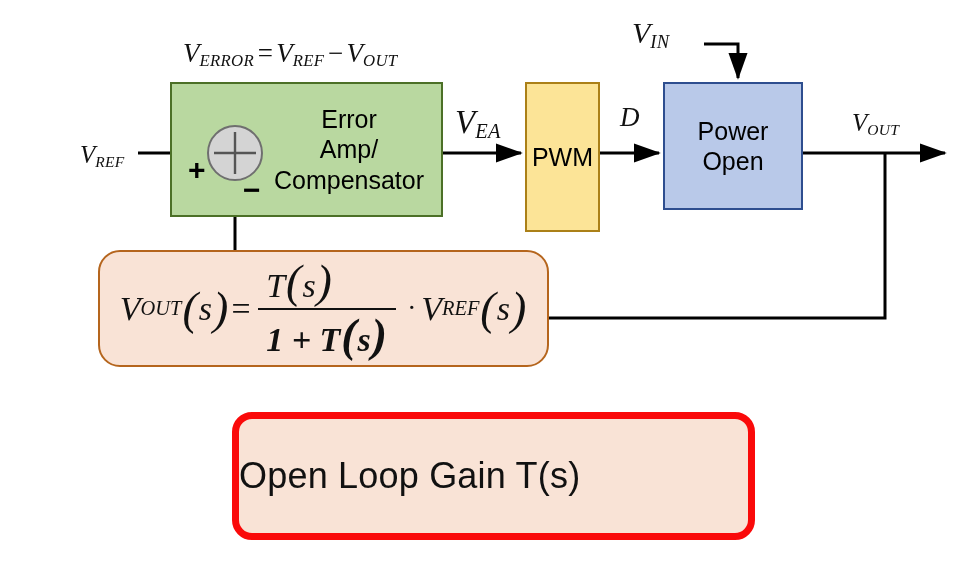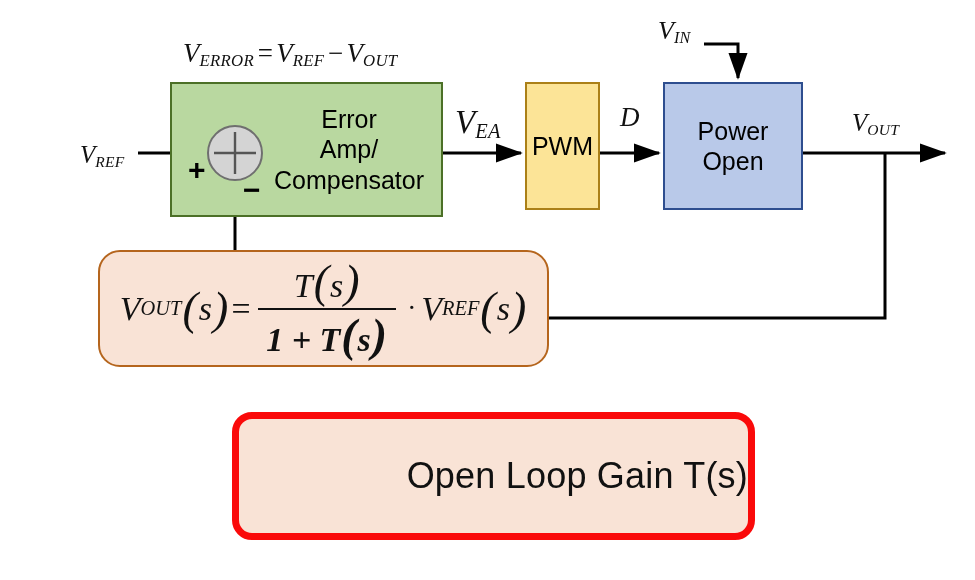--- a/index.html
+++ b/index.html
@@ -20,21 +20,21 @@
 
   #block-error-amp{
     left:170px;top:82px;width:273px;height:135px;
     background:#b9d8a0;border:2px solid #4c7027;
     justify-content:flex-end;padding-right:12px;
     font-size:25px;
   }
   #block-error-amp .block-label{width:160px;}
 
   #block-pwm{
-    left:525px;top:82px;width:75px;height:128px;
+    left:525px;top:82px;width:75px;height:150px;
     background:#fce497;border:2px solid #ab8018;
     font-size:25px;
   }
   #block-power-stage{
     left:663px;top:82px;width:140px;height:128px;
     background:#b9c9e9;border:2px solid #2e4e8f;
     font-size:25px;
   }
 
   
@@ -59,50 +59,50 @@
     white-space:nowrap;line-height:1;
   }
   .math sub{
     font-size:.62em;font-style:italic;vertical-align:-0.26em;letter-spacing:.3px;
   }
   .math .op{font-style:italic;padding:0 2px;}
 
   #label-v-error-eq{left:183px;top:40px;font-size:27px;}
   #label-v-ref{left:80px;top:142px;font-size:25px;}
   #label-v-ea{left:455px;top:106px;font-size:33px;}
-  #label-v-in{left:658px;top:18px;font-size:26px;}
+  #label-v-in{left:632px;top:18px;font-size:30px;}
   #label-d{left:620px;top:104px;font-size:27px;}
   #label-v-out{left:852px;top:110px;font-size:25px;}
 
   
   #formula-box{
     position:absolute;left:98px;top:250px;width:451px;height:117px;
     background:#f9e3d6;border:2px solid #b5651d;border-radius:22px;
     box-sizing:border-box;display:flex;align-items:center;justify-content:center;
   }
   .formula{
     display:flex;align-items:center;justify-content:center;
     font-family:"Liberation Serif","DejaVu Serif",serif;font-style:italic;
     font-size:34px;color:#111;line-height:1;
   }
   .formula sub{font-size:.60em;vertical-align:-0.26em;}
   .paren{font-size:1.35em;font-style:italic;padding:0 1px;}
   .frac{
-    display:inline-flex;flex-direction:column;align-items:center;
+    display:inline-flex;flex-direction:column;align-items:flex-start;
     margin:0 6px;vertical-align:middle;
   }
   .frac .num{padding:0 8px 3px 8px;}
   .frac .den{padding:3px 8px 0 8px;border-top:2px solid #111;font-weight:bold;}
   .dotop{font-style:normal;padding:0 5px;font-size:.8em;}
 
   
   #open-loop-box{
     position:absolute;left:232px;top:412px;width:523px;height:128px;
     background:#f9e3d6;border:7px solid #fa0a0a;border-radius:20px;
-    box-sizing:border-box;display:flex;align-items:center;justify-content:flex-end;
+    box-sizing:border-box;display:flex;align-items:center;justify-content:flex-start;
   }
   #open-loop-label{
     font-family:"Liberation Sans", sans-serif;font-size:36px;color:#111;letter-spacing:.2px;
   }
 </style>
 </head>
 <body>
 
 <div id="stage">
 

